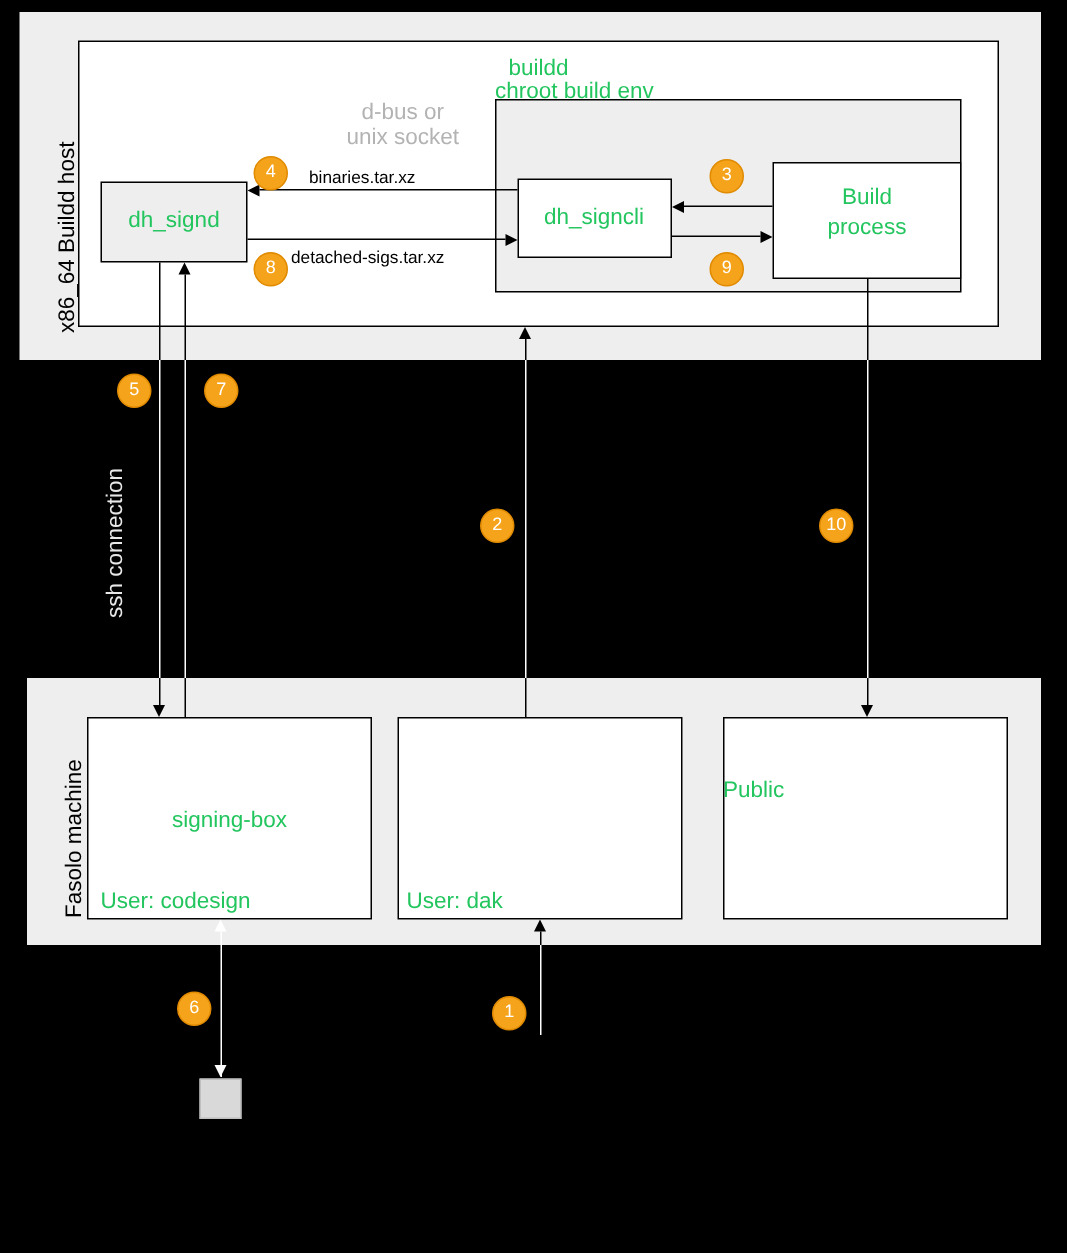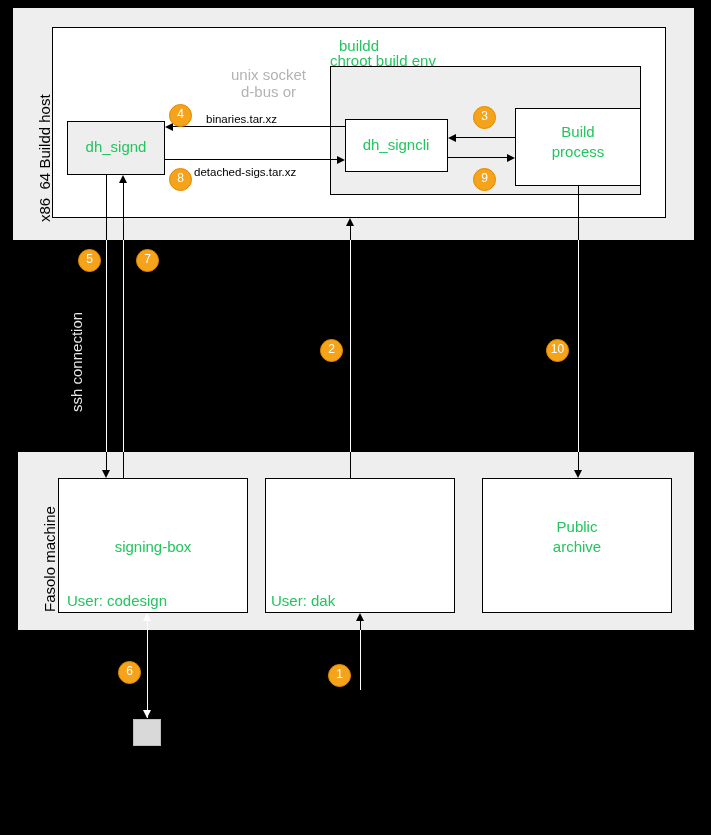--- a/index.html
+++ b/index.html
@@ -46,22 +46,22 @@
 <div id="stage">
 
   <div class="abs host-band" style="left:13px;top:8px;width:681px;height:232px;"></div>
 
   <div class="vlabel" style="left:36px;top:222px;">x86_64 Buildd host</div>
 
   <div class="abs boxwhite" style="left:52px;top:27px;width:614px;height:191px;"></div>
   <div class="lbl" style="left:52px;top:37px;width:614px;text-align:center;">buildd</div>
 
   <div class="abs" style="left:196px;top:66px;width:145px;">
+    <div class="muted">d-bus or</div>
     <div class="muted">unix socket</div>
-    <div class="muted">d-bus or</div>
   </div>
 
   <div class="abs boxgrey" style="left:330px;top:66px;width:311px;height:129px;"></div>
   <div class="lbl" style="left:330px;top:52px;width:311px;text-align:left;">chroot build env</div>
 
   <div class="abs boxgrey" style="left:67px;top:121px;width:98px;height:54px;"></div>
   <div class="lbl" style="left:67px;top:138px;width:98px;text-align:center;">dh_signd</div>
 
   <div class="abs boxwhite" style="left:345px;top:119px;width:103px;height:53px;"></div>
   <div class="lbl" style="left:345px;top:136px;width:102px;text-align:center;">dh_signcli</div>
@@ -90,22 +90,21 @@
   <div class="vlabel" style="left:41px;top:612px;">Fasolo machine</div>
 
   <div class="abs boxwhite" style="left:58px;top:478px;width:190px;height:135px;"></div>
   <div class="lbl" style="left:58px;top:538px;width:190px;text-align:center;">signing-box</div>
   <div class="lbl" style="left:67px;top:592px;">User: codesign</div>
 
   <div class="abs boxwhite" style="left:265px;top:478px;width:190px;height:135px;"></div>
   <div class="lbl" style="left:271px;top:592px;">User: dak</div>
 
   <div class="abs boxwhite" style="left:482px;top:478px;width:190px;height:135px;"></div>
-  <div class="lbl" style="left:482px;top:518px;width:190px;text-align:center;">Public</div>
-  <div class="lbl" style="left:482px;top:538px;width:190px;text-align:center;">archive</div>
+  <div class="lbl" style="left:482px;top:518px;width:190px;">Public</div>
 
   <div class="vline" style="left:106px;top:175px;height:65px;"></div>
   <div class="vline-w" style="left:106px;top:240px;height:212px;"></div>
   <div class="vline" style="left:106px;top:452px;height:18px;"></div>
   <div class="arrow ar-down" style="left:102px;top:470px;"></div>
 
   <div class="vline" style="left:123px;top:452px;height:26px;"></div>
   <div class="vline-w" style="left:123px;top:240px;height:212px;"></div>
   <div class="vline" style="left:123px;top:183px;height:57px;"></div>
   <div class="arrow ar-up" style="left:119px;top:175px;"></div>

